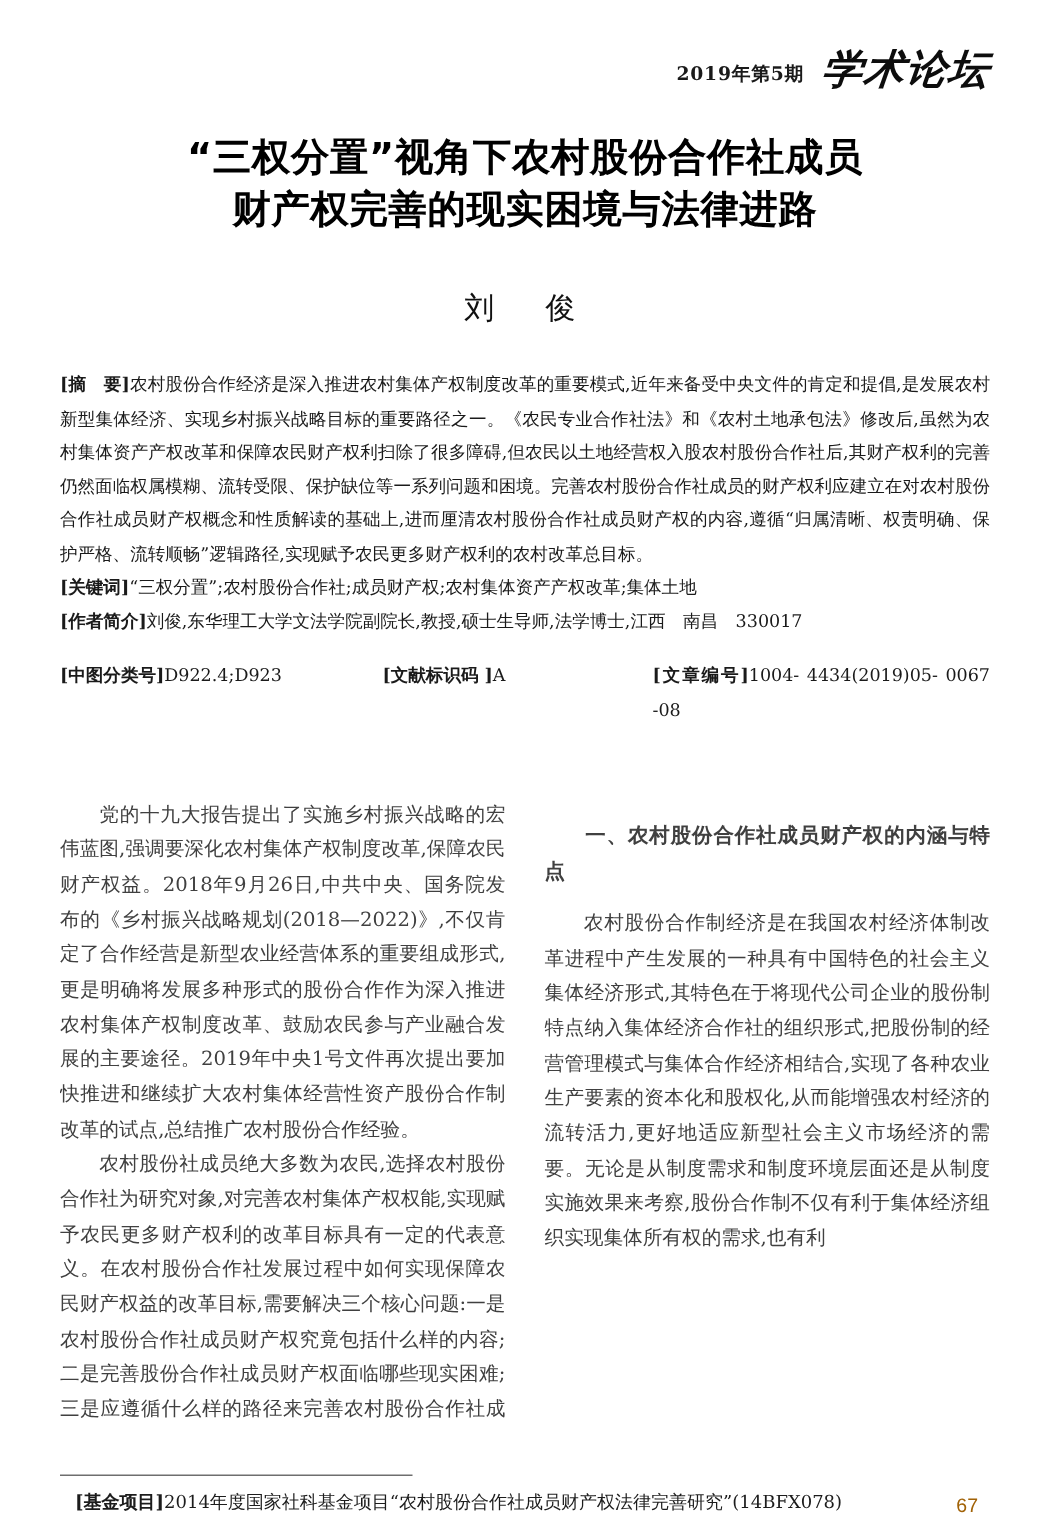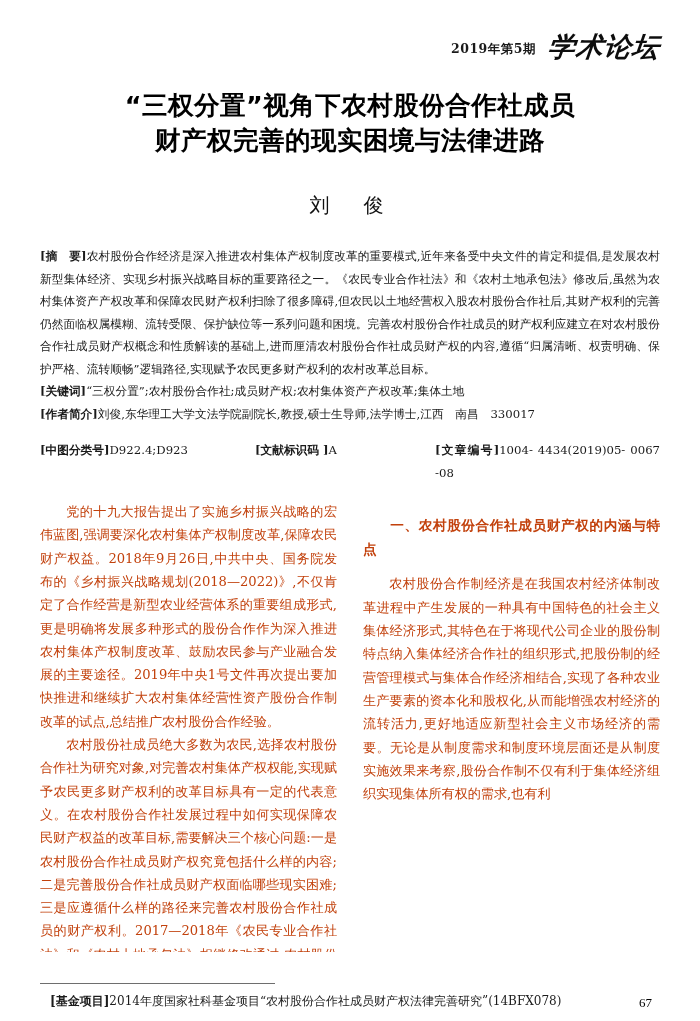--- a/index.html
+++ b/index.html
@@ -109,24 +109,25 @@
     margin-top: 16px;
     display: flex;
     gap: 26px;
     height: 452px;
   }
   .col {
     width: 297px;
     font-family: "DejaVu Serif", "Liberation Serif", serif;
     font-size: 13.1px;
     line-height: 1.78;
-    color: #c2410c;
+    color: #404040;
     text-align: justify;
     text-justify: inter-character;
     overflow: hidden;
+    margin-top: 32px;
   }
   .col p {
     margin: 0;
     text-indent: 2em;
   }
   .section-heading {
     font-family: "DejaVu Sans", "Liberation Sans", sans-serif;
     font-size: 13.6px;
     font-weight: bold;
     line-height: 1.78;
@@ -154,23 +155,23 @@
     font-size: 12px;
     line-height: 1.6;
     color: #1c1c1c;
     padding-left: 10px;
   }
   .fund-line .lbl { font-weight: bold; }
   .page-number {
     position: absolute;
     right: 8px;
     bottom: 0px;
-    font-family: Liberation Serif, serif;
+    font-family: Liberation Sans, sans-serif;
     font-size: 13px;
-    color: #000000;
+    color: #a16207;
   }
 </style>
 </head>
 <body>
 
 <div class="page">
 
   <div class="masthead">
     <div class="issue-line">2019年第5期</div>
     <div class="journal-logo">学术论坛</div>

